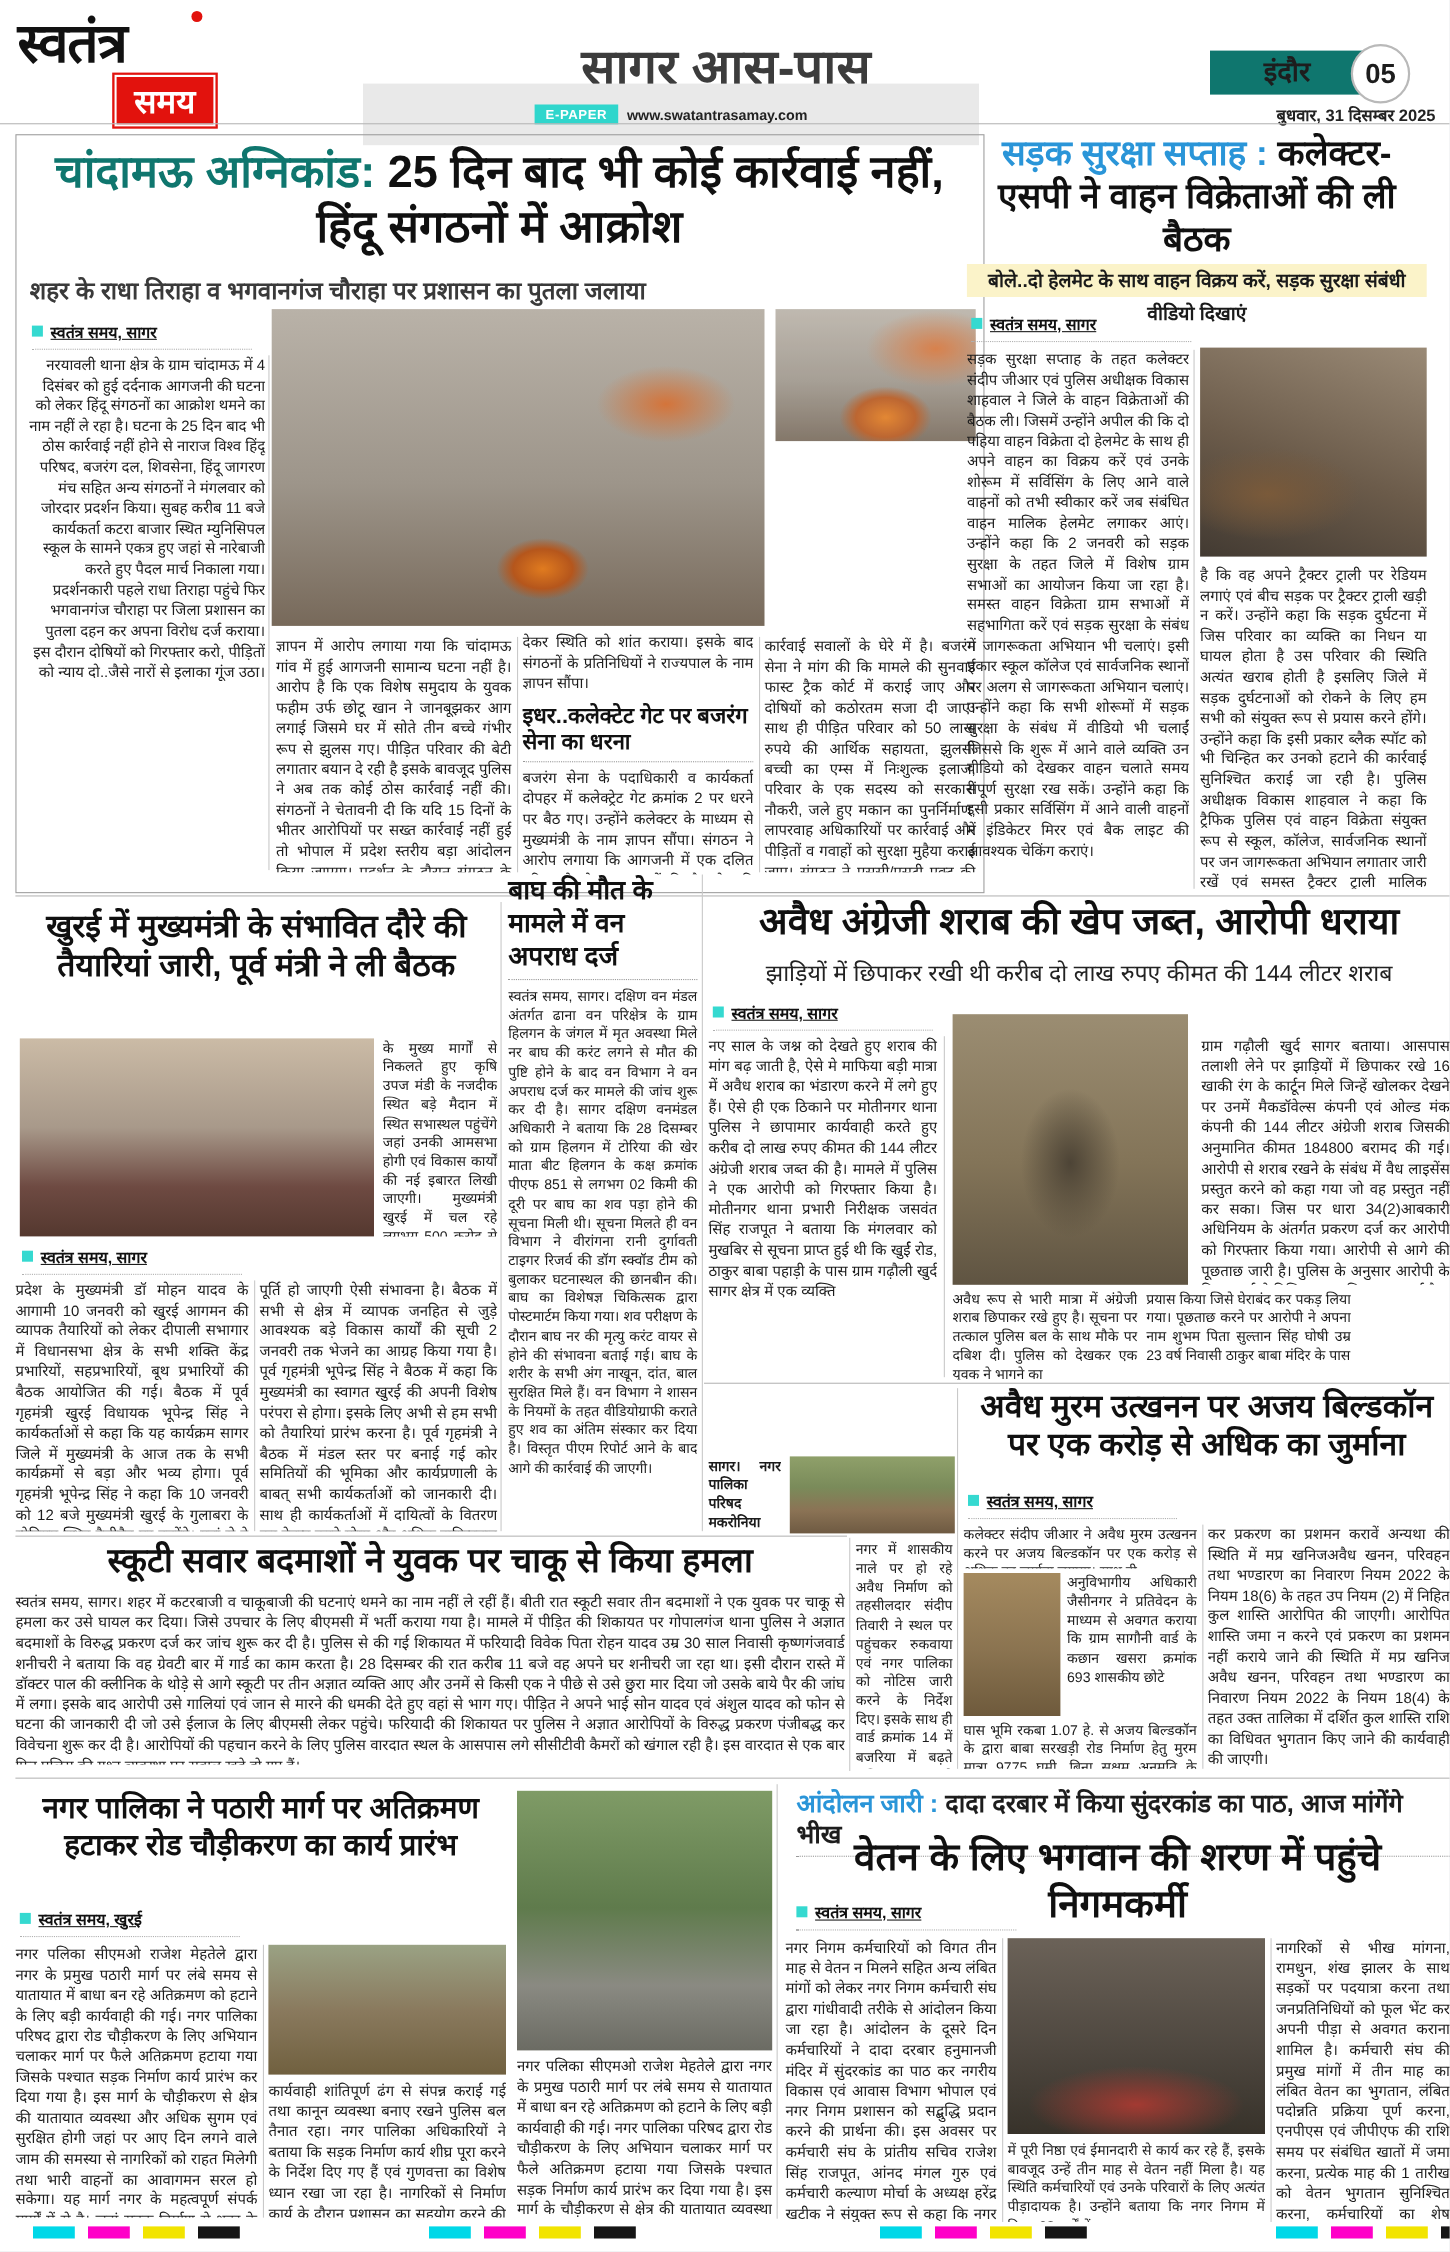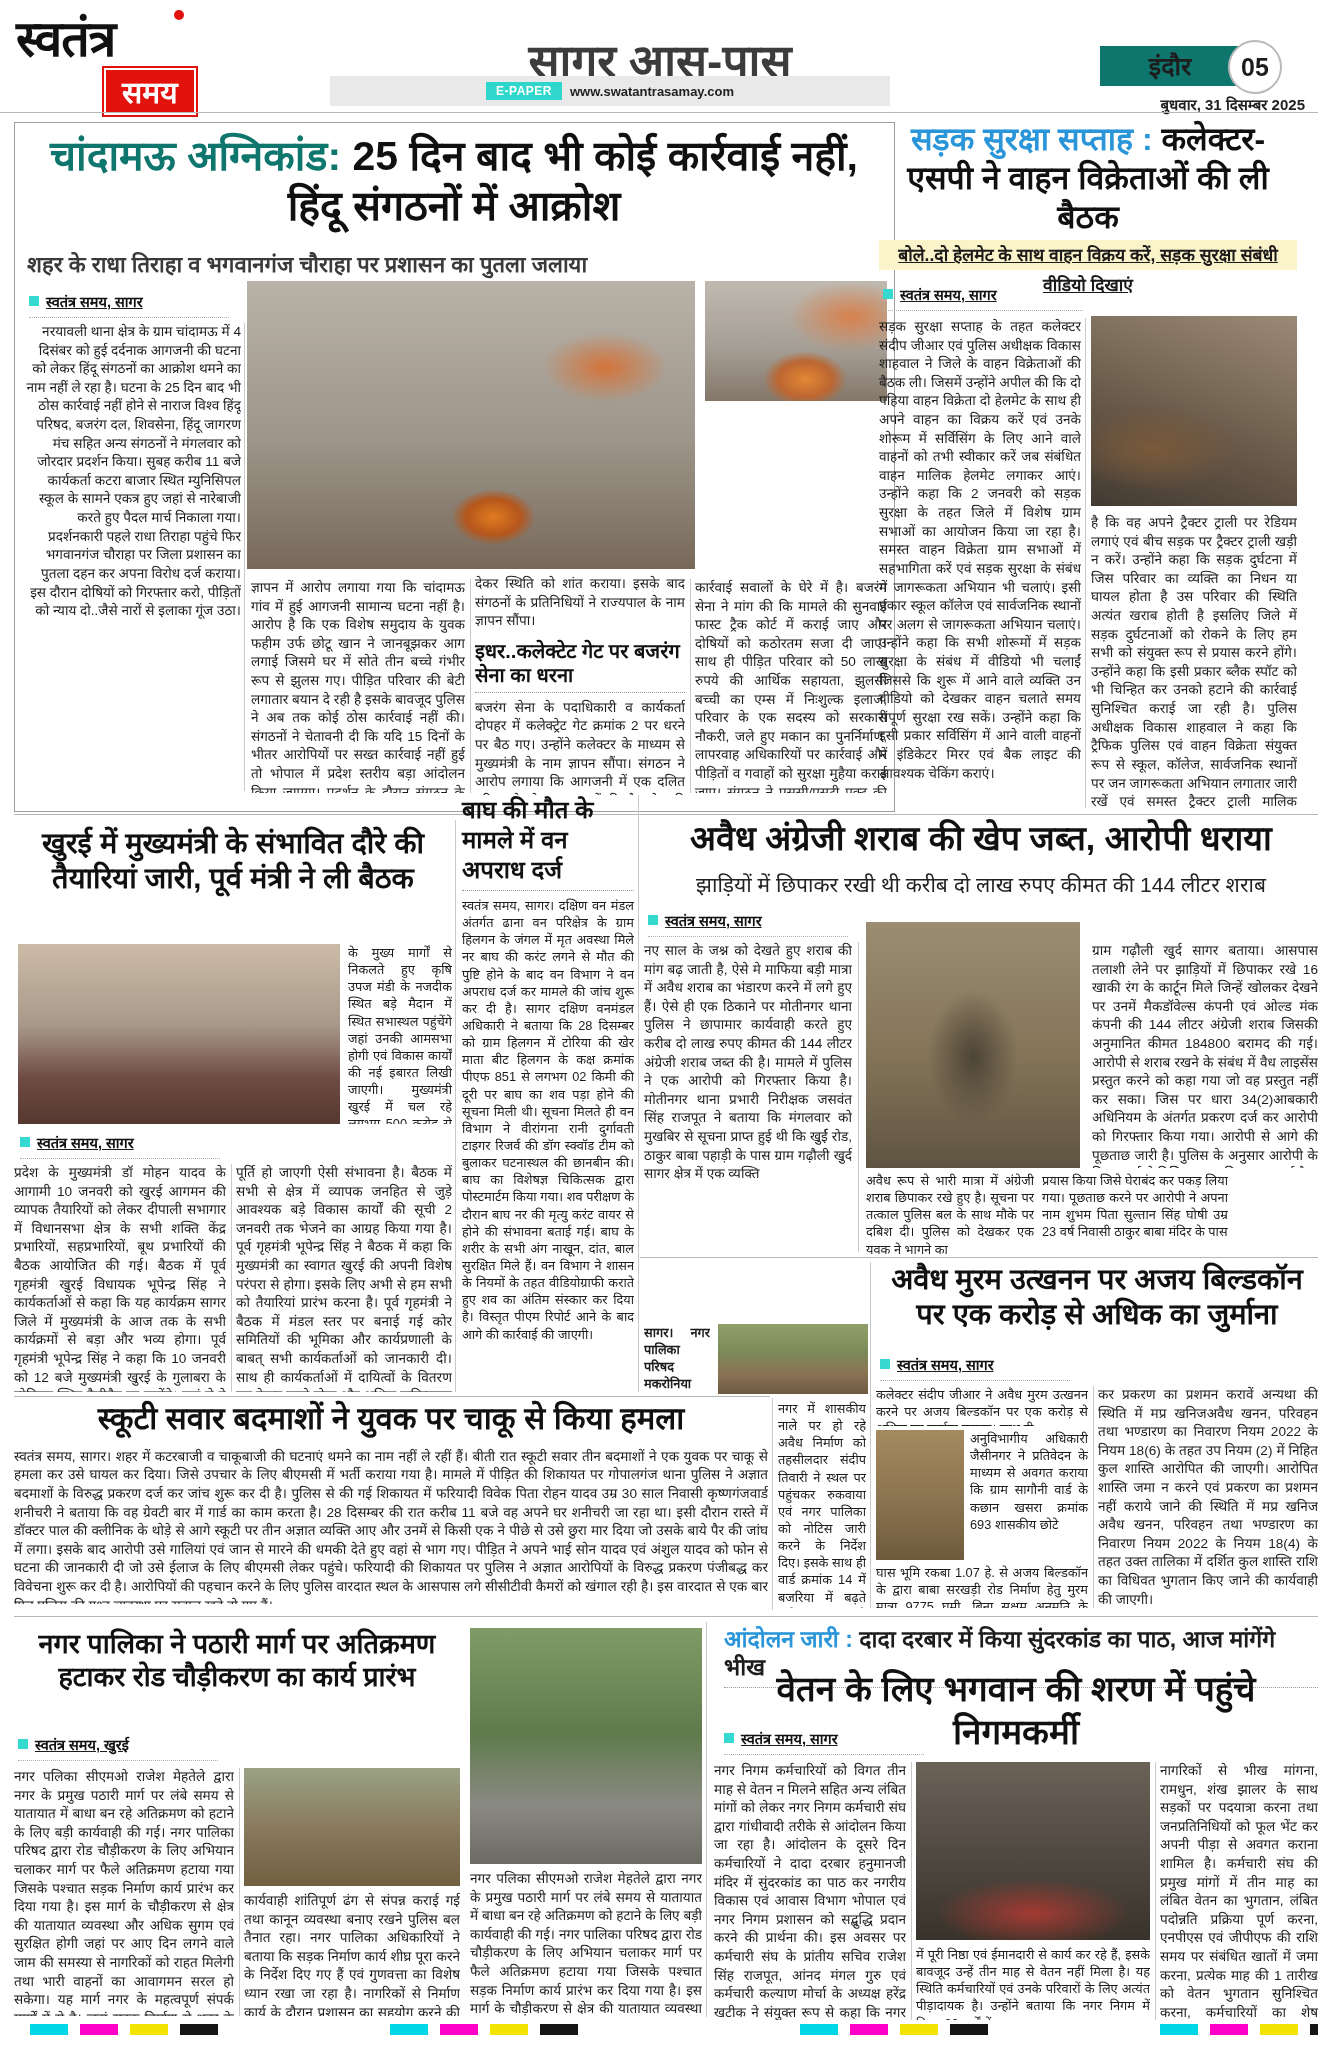--- a/index.html
+++ b/index.html
@@ -3,35 +3,35 @@
 <meta charset="utf-8">
 <style>
   html,body{margin:0;padding:0;background:#dfe3e6;}
   .page{position:relative;width:1318px;height:2047px;background:#ffffff;
         font-family:"Liberation Sans",sans-serif;color:#1d1d1d;overflow:hidden;margin:0 auto;}
   .abs{position:absolute;}
   
   .logo-top{font-size:50px;font-weight:bold;color:#111;letter-spacing:-1px;line-height:1;}
   .logo-red{background:#e2120d;color:#fff;font-size:30px;font-weight:bold;padding:1px 16px;display:inline-block;border:2px solid #fff;outline:2px solid #e2120d;}
   .page-title{font-size:46px;font-weight:bold;color:#3c3c3c;text-align:center;}
-  .epaper-bar{background:#e9e9e9;height:22px;display:flex;align-items:center;gap:8px;padding:4px 6px;}
+  .epaper-bar{background:#e9e9e9;height:22px;display:flex;align-items:center;gap:8px;padding:17px 6px;}
   .epaper-chip{background:#2fd6cc;color:#fff;font-size:12px;font-weight:bold;padding:2px 10px;letter-spacing:.5px;}
   .site-url{font-size:13px;font-weight:bold;color:#222;}
   .edition-chip{background:#0f766e;font-size:25px;font-weight:bold;text-align:center;line-height:40px;}
   .page-num{background:#fff;border:2px solid #b9b9b9;border-radius:50%;width:50px;height:50px;text-align:center;line-height:50px;font-size:25px;font-weight:bold;}
   .date-line{font-size:15px;font-weight:bold;color:#222;text-align:right;}
   
   .hr{background:#b7b7b7;height:1px;}
   .vr{background:#c9c9c9;width:1px;}
   
   .hl{font-weight:bold;color:#101010;text-align:center;line-height:1.22;}
   .hl .red{color:#0f766e;}
   .hl .blue{color:#2a95d8;}
   .subhl{font-weight:bold;color:#3a3a3a;line-height:1.25;}
-  .yellow-strip{background:#fbf3c9;font-weight:bold;font-size:19px;text-align:center;line-height:30px;color:#1a1a1a;text-decoration:underline;}
+  .yellow-strip{background:#fbf3c9;font-weight:bold;font-size:19px;text-align:center;line-height:30px;color:#1a1a1a;}
   .kicker{font-weight:bold;font-size:23px;line-height:1.2;border-bottom:1px dotted #999;padding-bottom:6px;}
   .kicker .blue{color:#2a95d8;}
   
   .byline{display:flex;align-items:center;gap:7px;border-bottom:1px dotted #b0b0b0;padding-bottom:6px;text-decoration:underline;}
   .bysq{width:10px;height:10px;background:#35d9d0;display:inline-block;}
   .bytxt{font-size:14.5px;font-weight:bold;color:#111;}
   
   .col{font-size:13.6px;line-height:1.37;text-align:justify;color:#1c1c1c;overflow:hidden;}
   .col-sm{font-size:12.8px;line-height:1.34;text-align:justify;color:#1c1c1c;overflow:hidden;}
   .inner-sub{font-weight:bold;font-size:20px;line-height:1.2;color:#111;border-bottom:1px dotted #999;padding:4px 0 5px;margin:4px 0 6px;}

